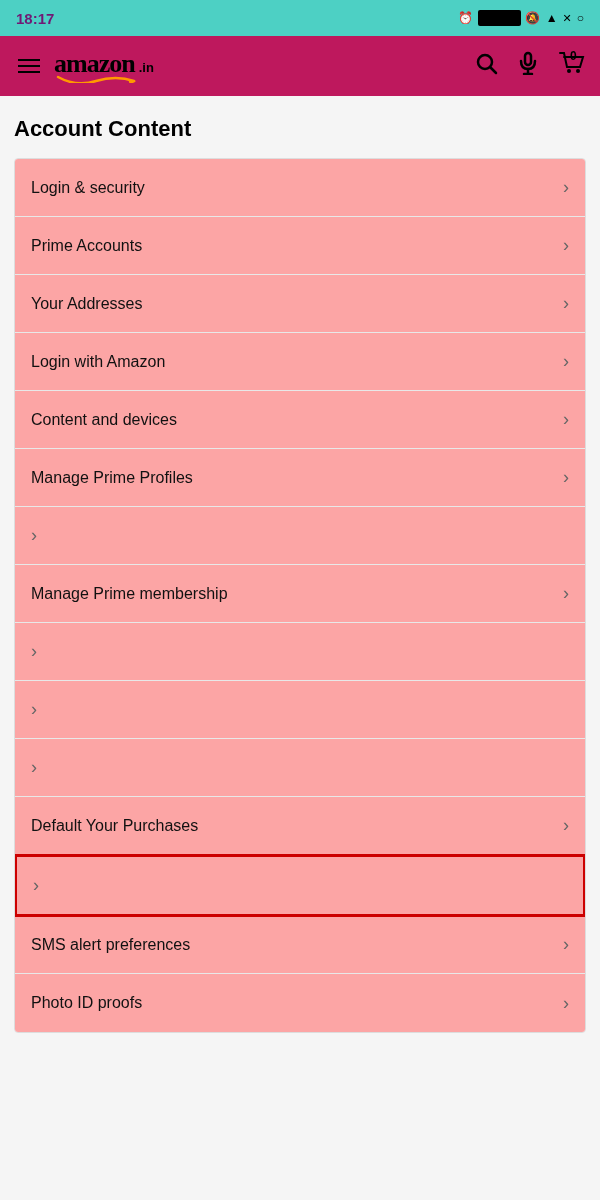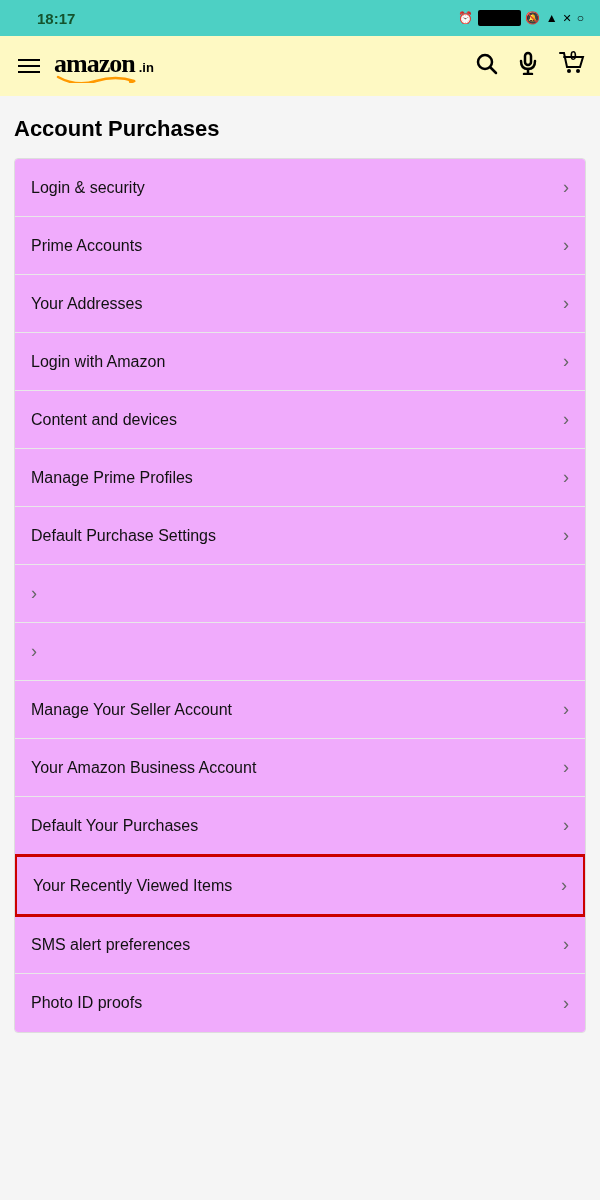--- a/index.html
+++ b/index.html
@@ -15,24 +15,23 @@
     
     .status-bar {
       background: #4dd0c4;
       height: 36px;
       display: flex;
       align-items: center;
       justify-content: space-between;
       padding: 0 16px;
     }
     .status-time {
-      color: #14532d;
+      color: #701a75;
       font-size: 15px;
       font-weight: bold;
-      margin-left: 21px;
     }
     .status-icons {
       display: flex;
       align-items: center;
       gap: 5px;
     }
     .status-icons span {
       font-size: 12px;
       color: #000;
     }
@@ -40,21 +39,21 @@
       background: #000;
       color: #fff;
       font-size: 9px;
       font-weight: bold;
       padding: 1px 3px;
       border-radius: 2px;
     }
 
     
     .navbar {
-      background: #fef9c3;
+      background: #be185d;
       height: 60px;
       display: flex;
       align-items: center;
       padding: 0 14px;
       gap: 10px;
     }
     .hamburger {
       display: flex;
       flex-direction: column;
       gap: 4px;
@@ -132,21 +131,21 @@
       border: 1px solid #ddd;
       border-radius: 4px;
       overflow: hidden;
     }
     .settings-item {
       display: flex;
       align-items: center;
       justify-content: space-between;
       padding: 18px 16px;
       border-bottom: 1px solid #e8e8e8;
-      background: #f0abfc;
+      background: #fca5a5;
       cursor: pointer;
       min-height: 58px;
     }
     .settings-item:last-child {
       border-bottom: none;
       align-items: center;
     }
     .settings-item.highlighted {
       border: 3px solid #cc0000;
       margin: -1px;
@@ -216,21 +215,21 @@
         <path d="M2 2 L6 2 L9 16 L22 16 L25 6 L6 6"></path>
         <circle cx="11" cy="20" r="2" fill="#000" stroke="none"></circle>
         <circle cx="20" cy="20" r="2" fill="#000" stroke="none"></circle>
       </svg>
       <span class="cart-badge" style="position:absolute; top:-2px; left:12px; font-size:12px; font-weight:bold;">0</span>
     </span>
   </div>
 </div>
 
 <div class="page-content">
-  <div class="page-title">Account Purchases</div>
+  <div class="page-title">Account Content</div>
 
   <div class="settings-list">
 
   <div class="settings-item">
         <span class="settings-item-label">Login &amp; security</span>
         <span class="chevron">›</span>
       </div>
       <div class="settings-item">
         <span class="settings-item-label">Prime Accounts</span>
         <span class="chevron">›</span>
@@ -245,43 +244,40 @@
       </div>
       <div class="settings-item">
         <span class="settings-item-label">Content and devices</span>
         <span class="chevron">›</span>
       </div>
       <div class="settings-item">
         <span class="settings-item-label">Manage Prime Profiles</span>
         <span class="chevron">›</span>
       </div>
       <div class="settings-item">
-        <span class="settings-item-label">Default Purchase Settings</span>
-        <span class="chevron">›</span>
-      </div>
-      <div class="settings-item">
-        <span class="chevron">›</span>
-      </div>
-      <div class="settings-item">
-        <span class="chevron">›</span>
-      </div>
-      <div class="settings-item">
-        <span class="settings-item-label">Manage Your Seller Account</span>
-        <span class="chevron">›</span>
-      </div>
-      <div class="settings-item">
-        <span class="settings-item-label">Your Amazon Business Account</span>
+        <span class="chevron">›</span>
+      </div>
+      <div class="settings-item">
+        <span class="settings-item-label">Manage Prime membership</span>
+        <span class="chevron">›</span>
+      </div>
+      <div class="settings-item">
+        <span class="chevron">›</span>
+      </div>
+      <div class="settings-item">
+        <span class="chevron">›</span>
+      </div>
+      <div class="settings-item">
         <span class="chevron">›</span>
       </div>
       <div class="settings-item">
         <span class="settings-item-label">Default Your Purchases</span>
         <span class="chevron">›</span>
       </div>
       <div class="settings-item highlighted">
-        <span class="settings-item-label">Your Recently Viewed Items</span>
         <span class="chevron">›</span>
       </div>
       <div class="settings-item">
         <span class="settings-item-label">SMS alert preferences</span>
         <span class="chevron">›</span>
       </div>
       <div class="settings-item">
         <span class="settings-item-label">Photo ID proofs</span>
         <span class="chevron">›</span>
       </div>

